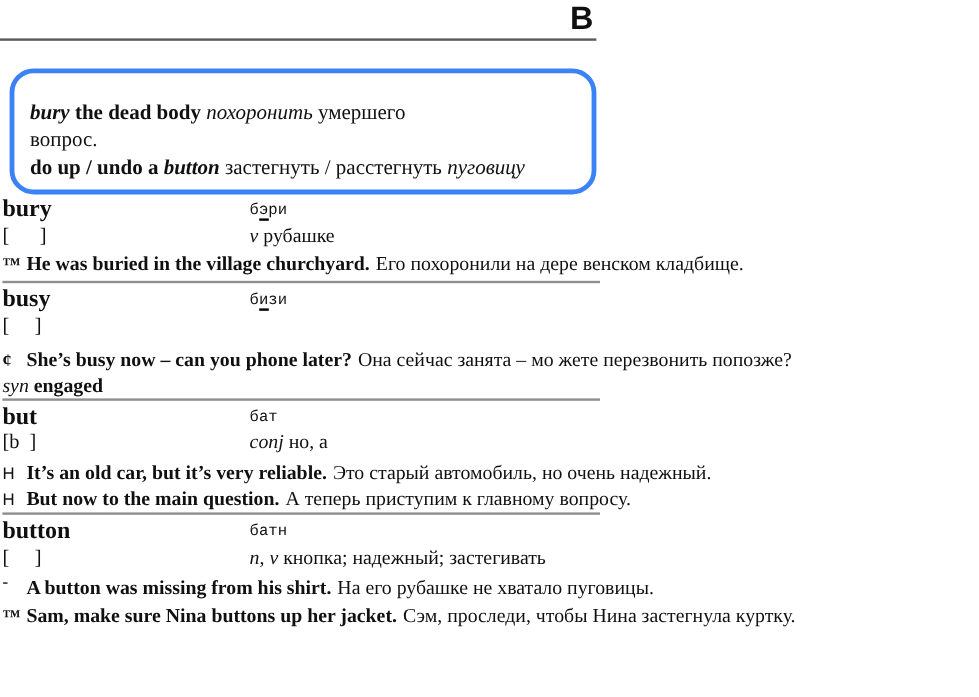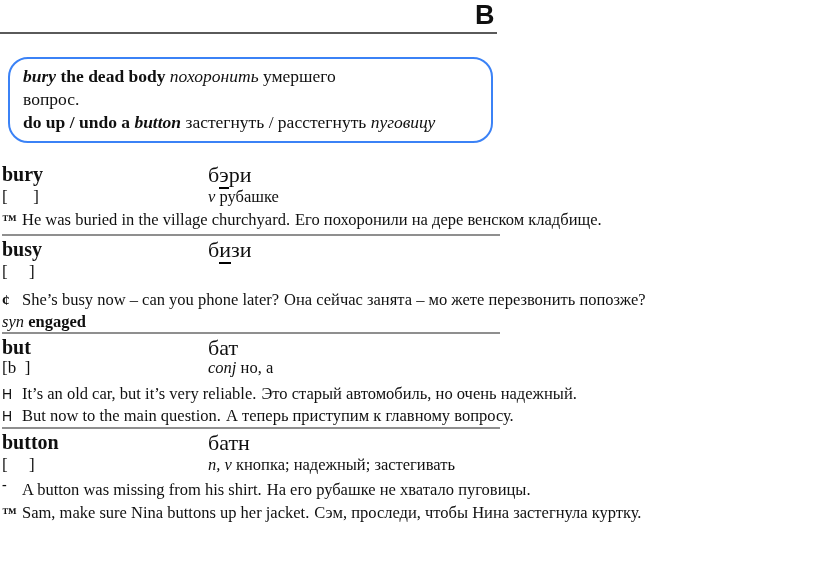--- a/index.html
+++ b/index.html
@@ -8,46 +8,46 @@
     font-family:"Liberation Serif", serif; color:#101010; overflow:hidden;
   }
   .section-letter {
     position:absolute; left:475px; top:0px;
     font-family:"Liberation Sans", sans-serif; font-weight:700; font-size:27px; line-height:30px;
   }
   .top-rule { position:absolute; left:0; top:32px; width:497px; border-top:2px solid #5a5a5a; height:0; }
 
   .phrase-box {
     position:absolute; left:8px; top:57px; width:468px;
-    border:2px solid #3b82f6; border-radius:20px;
-    padding:6px 0 7px 13px;
+    border:4px solid #3b82f6; border-radius:20px;
+    padding:21px 0 7px 13px;
   }
   .box-line { white-space:nowrap; line-height:23px; font-size:17.5px; }
 
   .i  { font-style:italic; }
   .b  { font-weight:700; }
   .bi { font-weight:700; font-style:italic; }
 
   .entries { position:absolute; left:2px; top:163px; width:812px; }
 
   .row-head { display:flex; height:25px; }
   .hw   { width:206px; font-weight:700; font-size:20px; line-height:23px; }
-  .pron { font-size:22px; line-height:23px; }
+  .pron { font-size:13px; line-height:23px;font-family:Liberation Mono, monospace; }
   .stress { border-bottom:2px solid #000; padding-bottom:0px; }
 
   .row-br { display:flex; height:20px; }
   .br      { width:206px; font-size:17px; line-height:17px; }
   .posline { font-size:16.5px; line-height:18px; }
 
   .row-ex { white-space:nowrap; height:25px; line-height:23px; font-size:16.5px; }
   .marker { display:inline-block; width:20px; font-size:15px; font-weight:700; }
   .marker.m-cent { font-size:15px; }
   .marker.m-h    { font-family:"Liberation Sans", sans-serif; font-weight:400; font-size:14px; }
   .marker.m-dash { font-weight:700; font-size:14px; position:relative; top:-6px; }
-  .ex-en { font-weight:400; margin-right:5px; }
+  .ex-en { font-weight:700; margin-right:5px; }
   .ex-ru { }
 
   .row-syn { height:18px; font-size:16.5px; line-height:17px; }
   .row-syn .syn-word { font-weight:700; }
 
   .sep { width:498px; border-top:2px solid #8f8f8f; height:0; margin:1px 0 2px 0; }
 
   
   .entry-busy .row-br, .entry-busy .row-ex { height:25px; }
   .entry-but .row-head { height:23px; }

